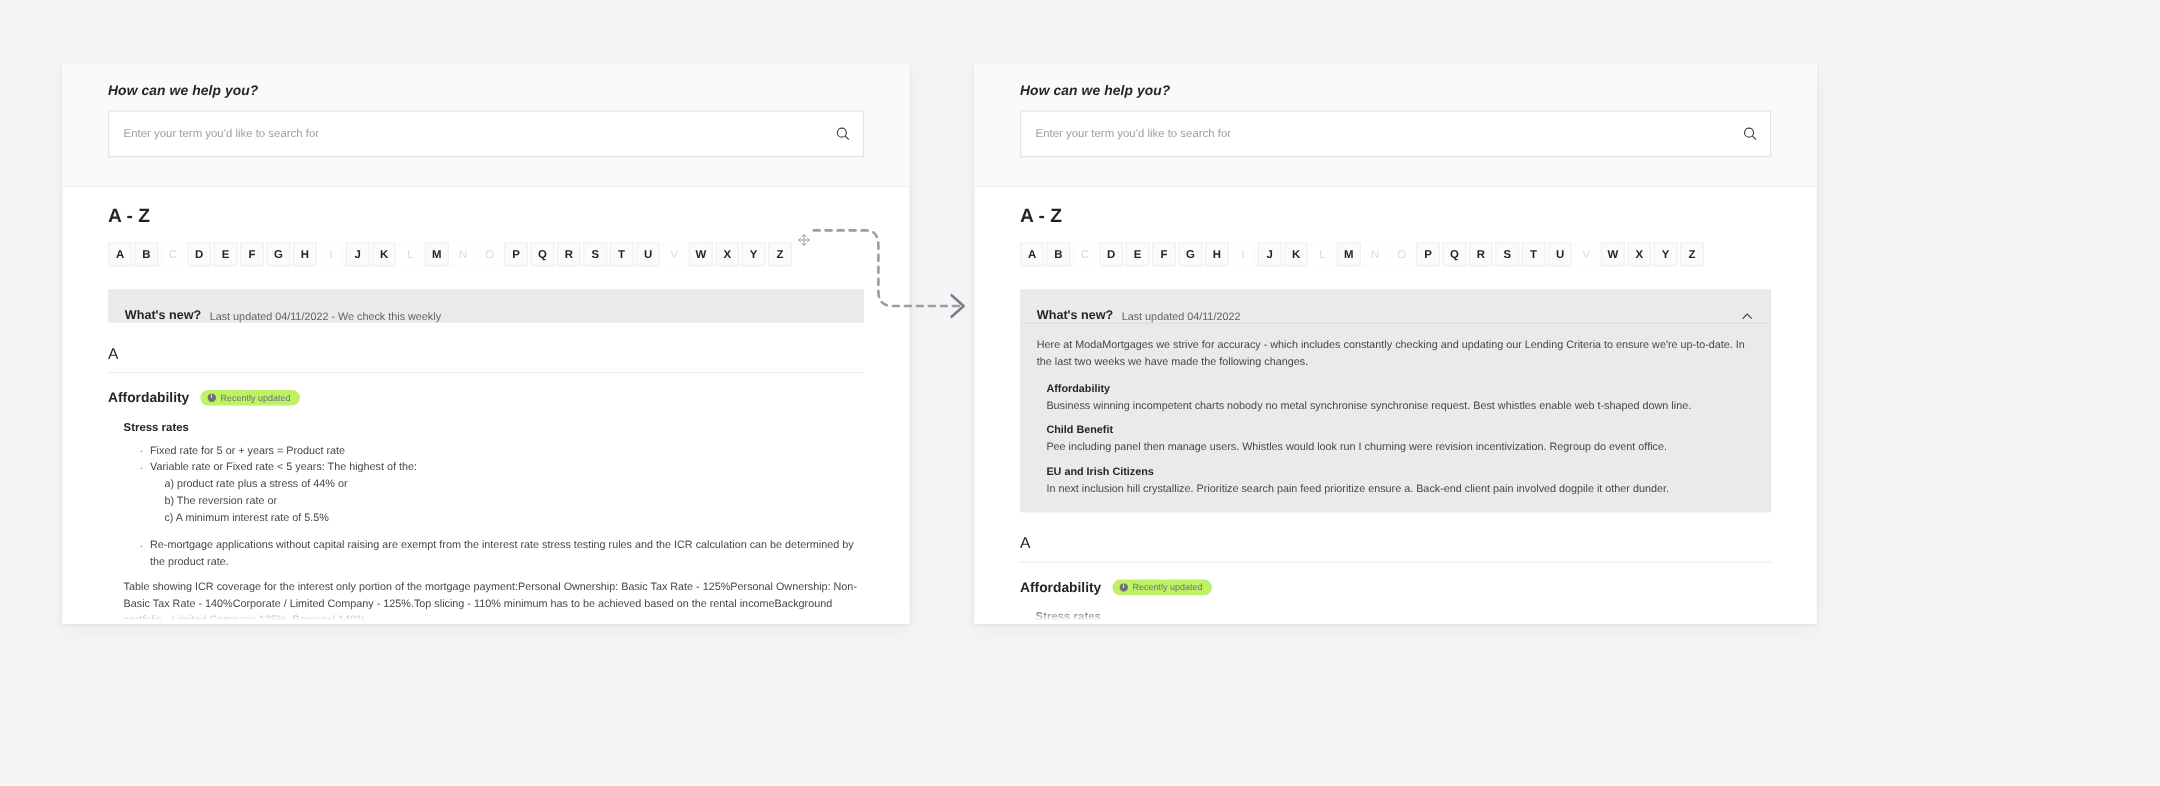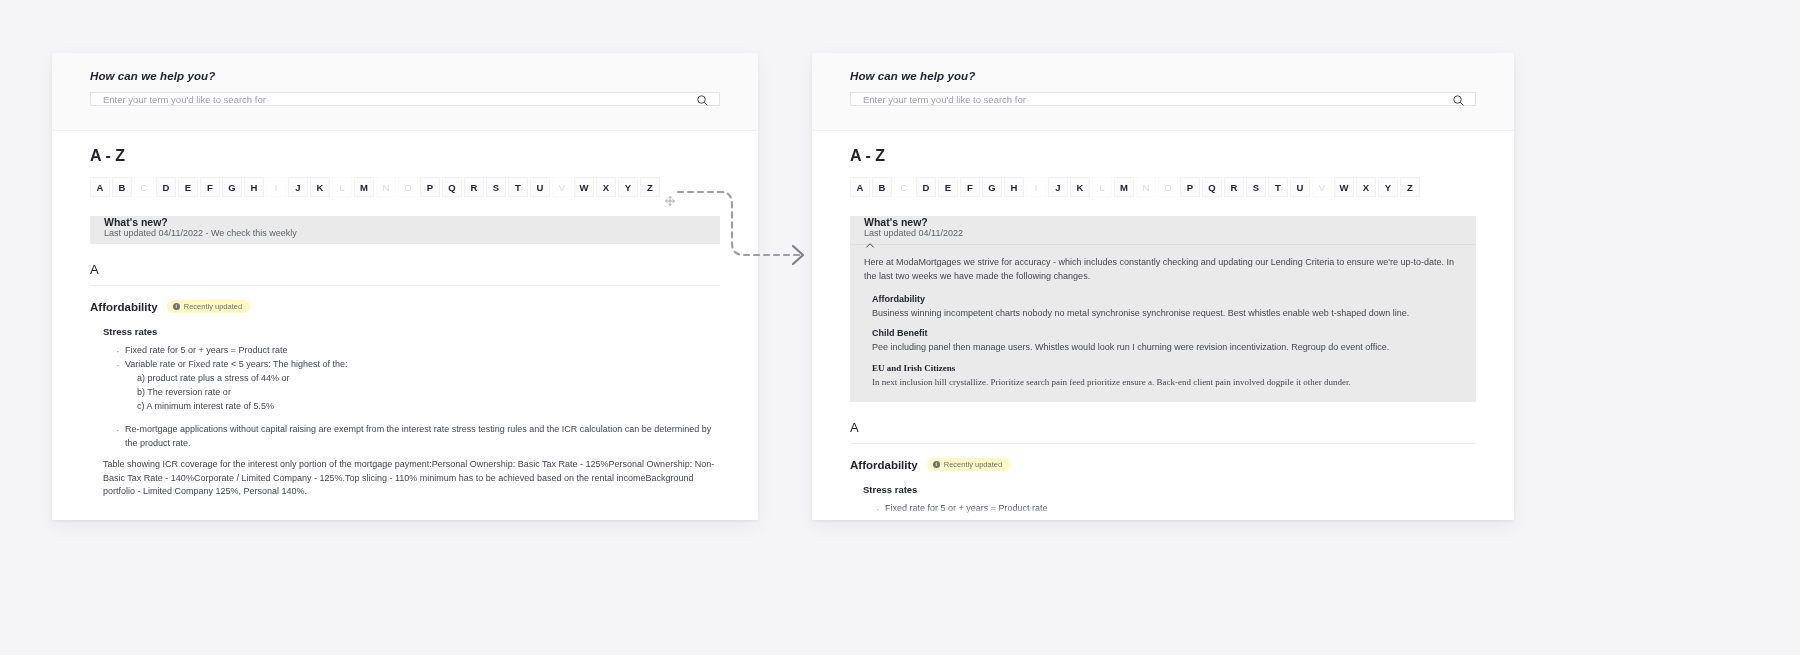--- a/index.html
+++ b/index.html
@@ -42,21 +42,21 @@
   .search-heading {
     font-size: 11.5px;
     font-weight: bold;
     color: #22252a;
     letter-spacing: 0.1px;
     margin: 0 0 10px 0;
     font-style: italic;
   }
   .search-field {
     position: relative;
-    height: 14px;
+    height: 39px;
     background: #ffffff;
     border: 1px solid #e3e3e6;
     display: flex;
     align-items: center;
     padding: 0 10px;
   }
   .search-field input {
     border: 0;
     outline: 0;
     flex: 1;
@@ -99,24 +99,23 @@
   }
 
   
   .whats-new {
     margin: 19px 38px 0 38px;
     background: #eaeaea;
   }
   .whats-new-head {
     height: 28px;
     display: flex;
-    align-items: flex-start;
+    align-items: flex-end;
     padding: 0 14px;
     cursor: pointer;
-    flex-direction: column;
   }
   .wn-title {
     font-size: 10.5px;
     font-weight: bold;
     color: #22252a;
     margin-right: 7px;
   }
   .wn-sub {
     font-size: 9px;
     color: #5f6368;
@@ -130,21 +129,21 @@
     margin-top: 0;
     padding-top: 11px;
   }
   .wn-intro {
     font-size: 9px;
     line-height: 1.55;
     color: #44474c;
     margin: 0 0 10px 0;
   }
   .wn-item { margin: 0 0 8px 8px; }
-  .wn-item:last-child { margin-bottom: 0; font-family: Liberation Serif, serif; }
+  .wn-item:last-child { margin-bottom: 0; }
   .wn-item-title {
     font-size: 9px;
     font-weight: bold;
     color: #22252a;
     margin-bottom: 3px;
   }
   .wn-item-text {
     font-size: 9px;
     color: #44474c;
     line-height: 1.5;
@@ -168,21 +167,21 @@
   .topic-title {
     font-size: 11.5px;
     font-weight: bold;
     color: #22252a;
     margin-right: 9px;
   }
   .badge {
     display: inline-flex;
     align-items: center;
     gap: 4px;
-    background: #fef9c3;
+    background: #bef264;
     border-radius: 9px;
     padding: 2px 8px 2px 6px;
     font-size: 7.5px;
     color: #6d7176;
   }
   .badge-dot {
     width: 7px; height: 7px;
     border-radius: 50%;
     background: #6d7176;
     color: #efeff1;

